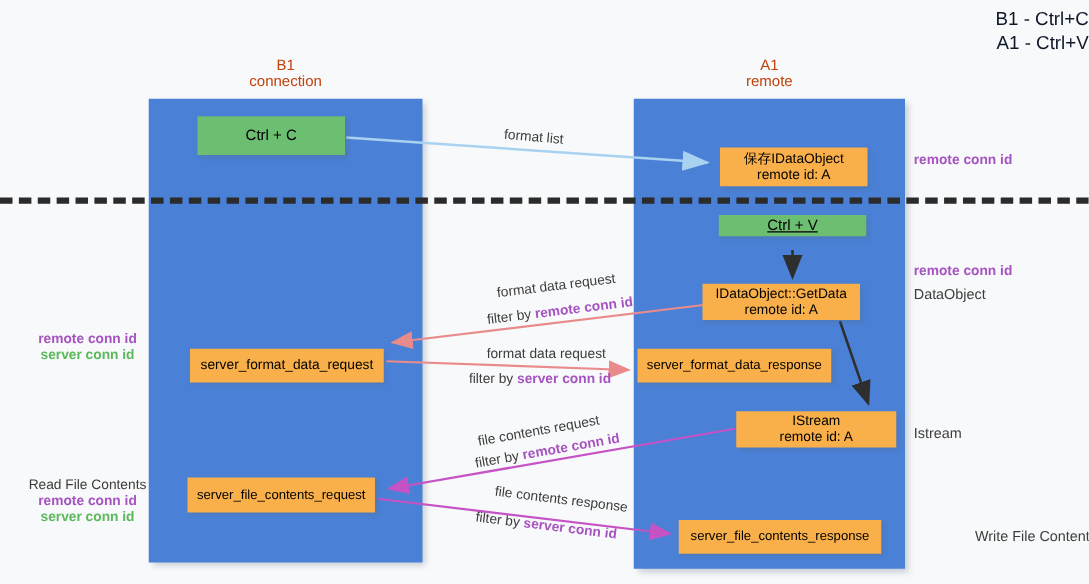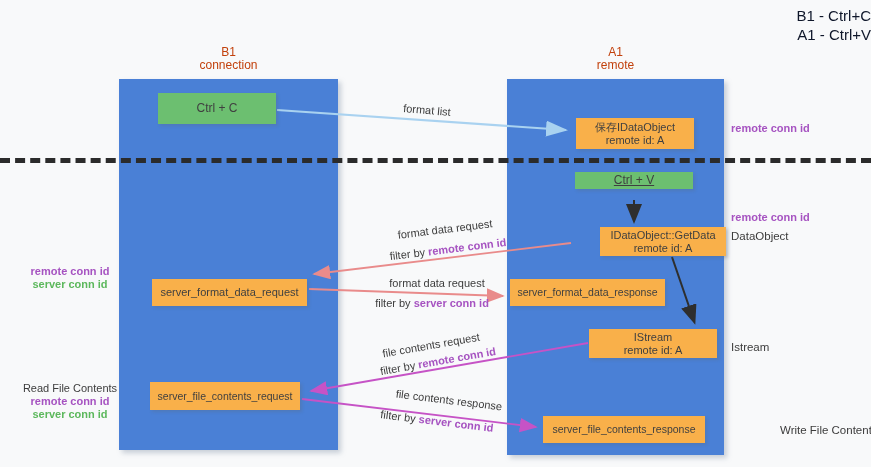--- a/index.html
+++ b/index.html
@@ -29,30 +29,30 @@
   .lifeline.b1{left:119px;top:79px;width:219px;height:371px;}
   .lifeline.a1{left:507px;top:79px;width:217px;height:376px;}
   
   .divider{
     left:0;top:158px;width:871px;height:0;
     border-top:5px dashed #2b2b2b;z-index:6;
   }
   
   .node{
     display:flex;flex-direction:column;align-items:center;justify-content:center;
-    color:#404040;font-size:11px;line-height:13px;
+    color:#000000;font-size:11px;line-height:13px;
     white-space:nowrap;z-index:5;
     box-shadow:2px 2px 3px rgba(90,105,130,.30);
   }
   .node.green{background:#6cbf70;}
   .node.orange{background:#f9b04a;}
   .n-ctrl-c{left:158px;top:93px;width:118px;height:31px;font-size:12px;}
   .n-save-obj{left:576px;top:118px;width:118px;height:31px;}
   .n-ctrl-v{left:575px;top:172px;width:118px;height:17px;font-size:12px;text-decoration:underline;}
-  .n-getdata{left:600px;top:227px;width:126px;height:29px;}
+  .n-getdata{left:562px;top:227px;width:126px;height:29px;}
   .n-fmt-req{left:152px;top:279px;width:155px;height:27px;font-size:11px;}
   .n-fmt-resp{left:510px;top:279px;width:155px;height:27px;font-size:10.5px;}
   .n-istream{left:589px;top:329px;width:128px;height:29px;}
   .n-file-req{left:150px;top:382px;width:150px;height:28px;font-size:10.5px;}
   .n-file-resp{left:543px;top:416px;width:162px;height:27px;font-size:10.5px;}
   
   .flow-label{
     font-size:11px;white-space:nowrap;color:#3c3c3c;z-index:4;
     transform:translate(-50%,-50%);
   }

